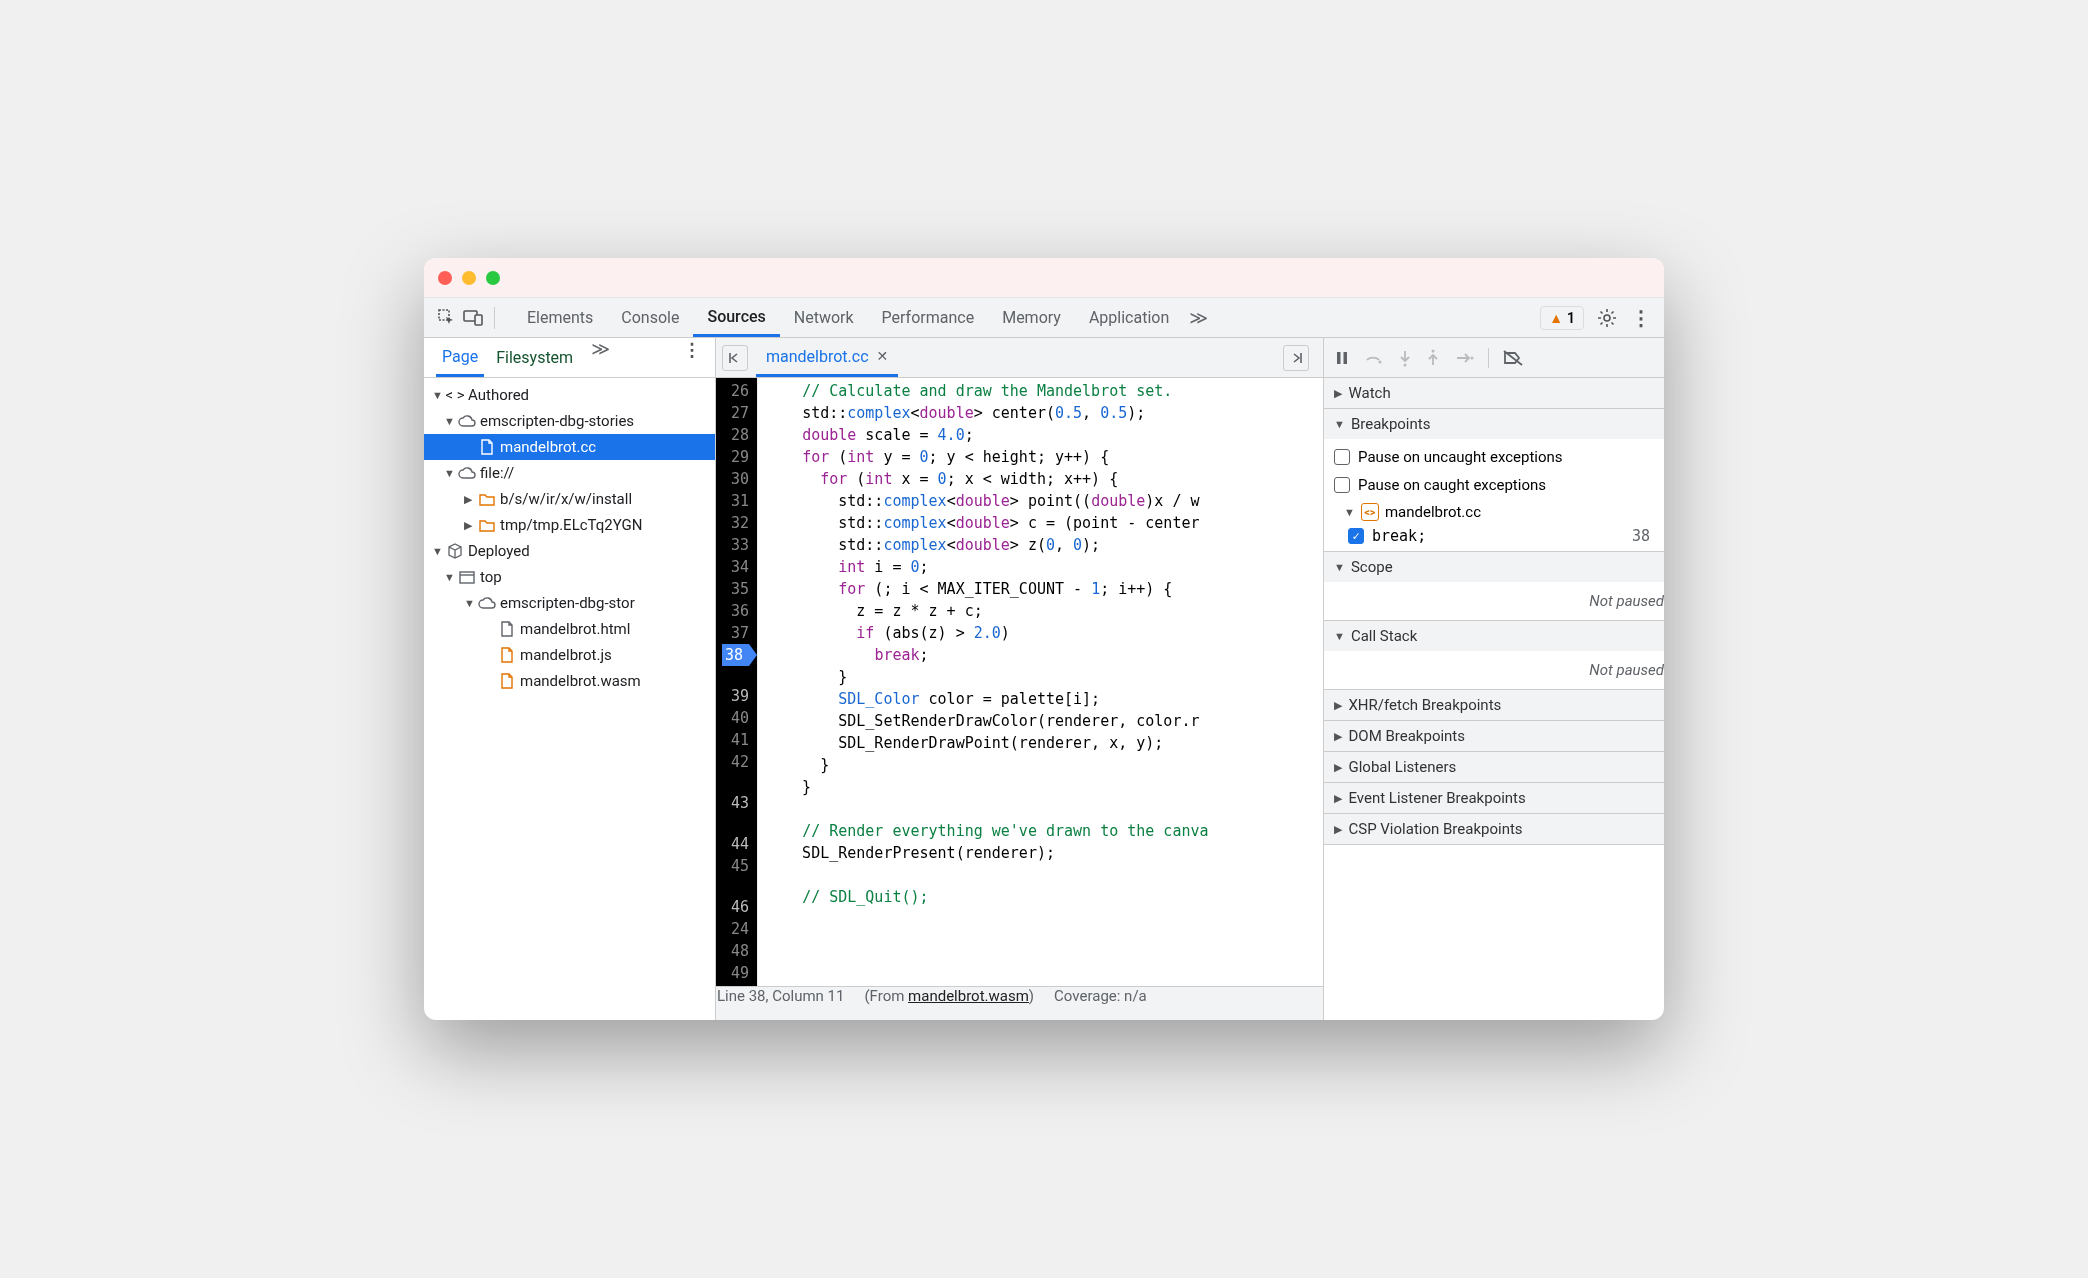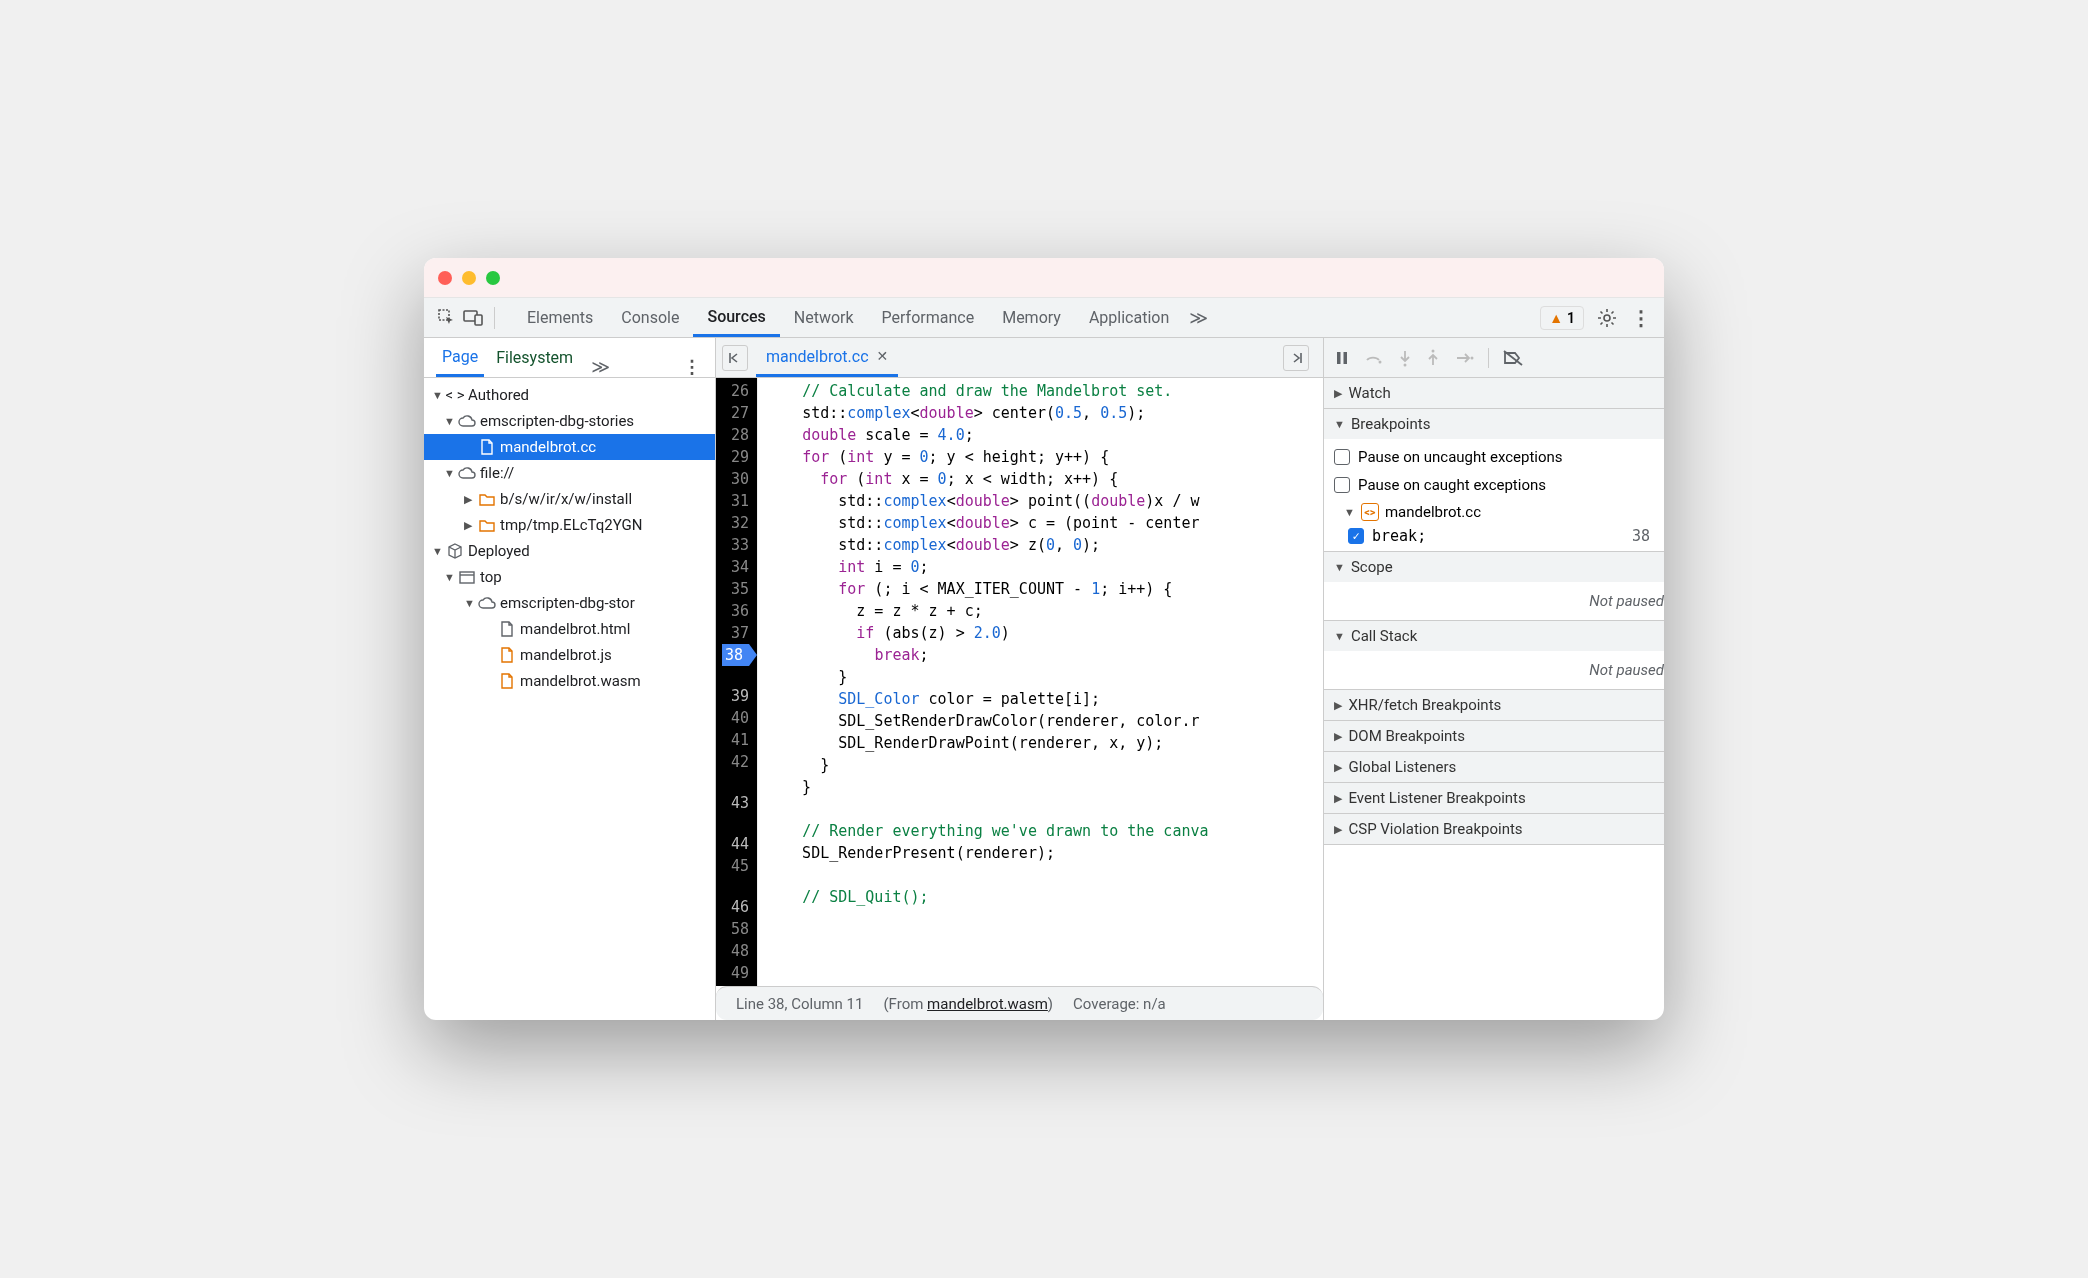--- a/index.html
+++ b/index.html
@@ -48,21 +48,21 @@
 .tb-icon { width: 22px; height: 22px; display: flex; align-items: center; justify-content: center; color: #555; cursor: pointer; }
 .tb-tabs { display: flex; align-items: center; margin-left: 8px; flex: 1; height: 100%; }
 .tb-tab { padding: 0 14px; color: #5f6368; font-size: 16px; height: 100%; display: flex; align-items: center; cursor: pointer; }
 .tb-tab.active { color: #202124; border-bottom: 3px solid #1a73e8; font-weight: 500; }
 .more { color: #5f6368; font-size: 18px; padding: 0 6px; cursor: pointer; }
 .right-tools { display: flex; align-items: center; gap: 12px; }
 .warn-badge { display: flex; align-items: center; gap: 4px; padding: 3px 8px; border: 1px solid #ddd; border-radius: 4px; font-size: 14px; font-weight: 600; }
 .warn-tri { color: #e37400; }
 .body-grid { display: flex; flex: 1; min-height: 600px; }
 .left-panel { width: 292px; border-right: 1px solid #ccc; display: flex; flex-direction: column; }
-.left-tabs { height: 40px; display: flex; align-items: flex-end; padding: 0 12px; border-bottom: 1px solid #ccc; gap: 6px; }
+.left-tabs { height: 40px; display: flex; align-items: flex-start; padding: 0 12px; border-bottom: 1px solid #ccc; gap: 6px; }
 .lt-tab { padding: 0 6px; font-size: 16px; color: #14532d; height: 100%; display: flex; align-items: center; cursor: pointer; }
 .lt-tab.active { color: #1a73e8; border-bottom: 3px solid #1a73e8; }
 .tree { flex: 1; overflow: auto; padding: 4px 0; font-size: 15px; color: #202124; }
 .tree-row { display: flex; align-items: center; height: 26px; padding-left: 8px; cursor: pointer; white-space: nowrap; }
 .tree-row.selected { background: #1a73e8; color: #fff; }
 .tri { width: 12px; display: inline-block; font-size: 11px; color: #555; margin-right: 2px; }
 .tree-row.selected .tri { color: #fff; }
 .tree-ico { width: 18px; height: 18px; margin-right: 4px; display: inline-flex; align-items: center; justify-content: center; }
 .ind-1 { padding-left: 20px; }
 .ind-2 { padding-left: 40px; }
@@ -77,21 +77,21 @@
 .gutter { background: #000000; color: #888; text-align: right; padding: 2px 8px 2px 6px; border-right: 1px solid #eee; user-select: none; min-width: 42px; }
 .gutter .ln { height: 22px; line-height: 22px; }
 .gutter .ln.bp { background: #4285f4; color: #fff; position: relative; margin-right: -8px; padding-right: 14px; clip-path: polygon(0 0, calc(100% - 8px) 0, 100% 50%, calc(100% - 8px) 100%, 0 100%); }
 .gutter .ln.dim { color: #bbb; margin-top: 19px; }
 .code { flex: 1; padding: 2px 0 2px 8px; overflow: hidden; white-space: pre; }
 .code .cl { height: 22px; line-height: 22px; }
 .c-com { color: #0b8043; }
 .c-kw { color: #9b2393; }
 .c-type { color: #1967d2; }
 .c-num { color: #1967d2; }
-.status-bar { height: 34px; background: #f1f3f4; border-top: 1px solid #ccc; display: flex; align-items: center; padding: 0 20px; font-size: 15px; color: #5f6368; gap: 20px; border-radius: 11px; }
+.status-bar { height: 34px; background: #f1f3f4; border-top: 1px solid #ccc; display: flex; align-items: flex-start; padding: 0 1px; font-size: 15px; color: #5f6368; gap: 20px; }
 .status-bar .u { text-decoration: underline; color: #202124; }
 .right-panel { width: 340px; display: flex; flex-direction: column; font-size: 15px; }
 .dbg-toolbar { height: 40px; background: #f1f3f4; border-bottom: 1px solid #ccc; display: flex; align-items: center; padding: 0 10px; gap: 14px; }
 .dbg-btn { color: #5f6368; cursor: pointer; display: flex; align-items: center; justify-content: center; }
 .dbg-btn.inactive { color: #bbb; }
 .section { border-bottom: 1px solid #ccc; }
 .sec-head { height: 30px; background: #f1f3f4; display: flex; align-items: center; padding: 0 10px; gap: 6px; cursor: pointer; color: #333; }
 .sec-head .tri2 { font-size: 11px; color: #555; }
 .sec-body { padding: 4px 10px; }
 .chk-row { display: flex; align-items: center; gap: 8px; height: 28px; }
@@ -315,21 +315,21 @@
             <div class="ln">37</div>
             <div class="ln bp">38</div>
             <div class="ln dim">39</div>
             <div class="ln">40</div>
             <div class="ln">41</div>
             <div class="ln">42</div>
             <div class="ln dim">43</div>
             <div class="ln dim">44</div>
             <div class="ln">45</div>
             <div class="ln dim">46</div>
-            <div class="ln">58</div>
+            <div class="ln">24</div>
             <div class="ln">48</div>
             <div class="ln">49</div>
           </div>
         <div class="code" id="code"><div class="cl"><span>    </span><span class="c-com">// Calculate and draw the Mandelbrot set.</span></div><div class="cl"><span>    </span><span>std</span><span>::</span><span class="c-type">complex</span><span>&lt;</span><span class="c-kw">double</span><span>&gt; center(</span><span class="c-num">0.5</span><span>, </span><span class="c-num">0.5</span><span>);</span></div><div class="cl"><span>    </span><span class="c-kw">double</span><span> scale = </span><span class="c-num">4.0</span><span>;</span></div><div class="cl"><span>    </span><span class="c-kw">for</span><span> (</span><span class="c-kw">int</span><span> y = </span><span class="c-num">0</span><span>; y &lt; height; y++) {</span></div><div class="cl"><span>      </span><span class="c-kw">for</span><span> (</span><span class="c-kw">int</span><span> x = </span><span class="c-num">0</span><span>; x &lt; width; x++) {</span></div><div class="cl"><span>        </span><span>std</span><span>::</span><span class="c-type">complex</span><span>&lt;</span><span class="c-kw">double</span><span>&gt; point((</span><span class="c-kw">double</span><span>)x / w</span></div><div class="cl"><span>        </span><span>std</span><span>::</span><span class="c-type">complex</span><span>&lt;</span><span class="c-kw">double</span><span>&gt; c = (point - center</span></div><div class="cl"><span>        </span><span>std</span><span>::</span><span class="c-type">complex</span><span>&lt;</span><span class="c-kw">double</span><span>&gt; z(</span><span class="c-num">0</span><span>, </span><span class="c-num">0</span><span>);</span></div><div class="cl"><span>        </span><span class="c-kw">int</span><span> i = </span><span class="c-num">0</span><span>;</span></div><div class="cl"><span>        </span><span class="c-kw">for</span><span> (; i &lt; MAX_ITER_COUNT - </span><span class="c-num">1</span><span>; i++) {</span></div><div class="cl"><span>          z = z * z + c;</span></div><div class="cl"><span>          </span><span class="c-kw">if</span><span> (abs(z) &gt; </span><span class="c-num">2.0</span><span>)</span></div><div class="cl"><span>            </span><span class="c-kw">break</span><span>;</span></div><div class="cl"><span>        }</span></div><div class="cl"><span>        </span><span class="c-type">SDL_Color</span><span> color = palette[i];</span></div><div class="cl"><span>        SDL_SetRenderDrawColor(renderer, color.r</span></div><div class="cl"><span>        SDL_RenderDrawPoint(renderer, x, y);</span></div><div class="cl"><span>      }</span></div><div class="cl"><span>    }</span></div><div class="cl"><span></span></div><div class="cl"><span>    </span><span class="c-com">// Render everything we've drawn to the canva</span></div><div class="cl"><span>    SDL_RenderPresent(renderer);</span></div><div class="cl"><span></span></div><div class="cl"><span>    </span><span class="c-com">// SDL_Quit();</span></div></div>
       </div>
       <div class="status-bar">
         <span>Line 38, Column 11</span>
         <span>
           <span>(From </span><span class="u">mandelbrot.wasm</span><span>)</span>
         </span>

